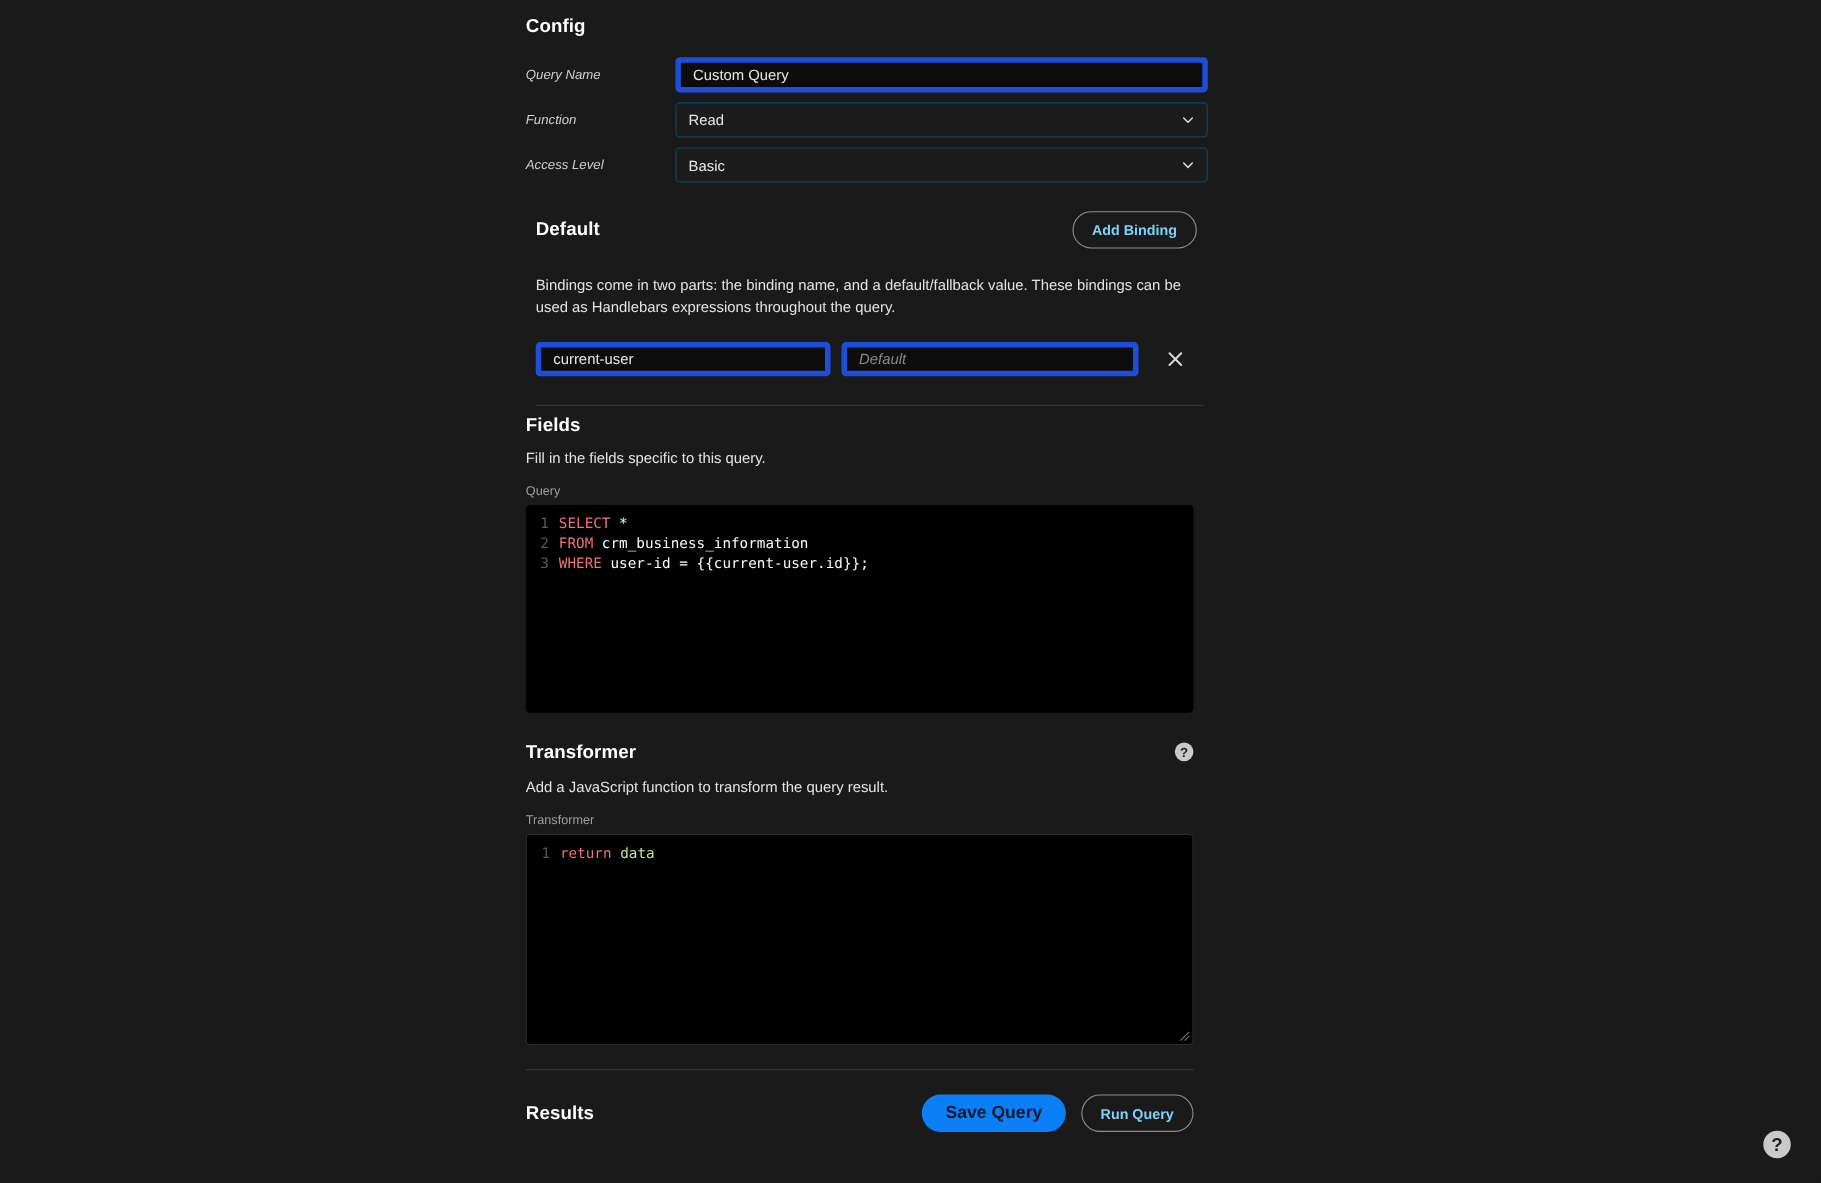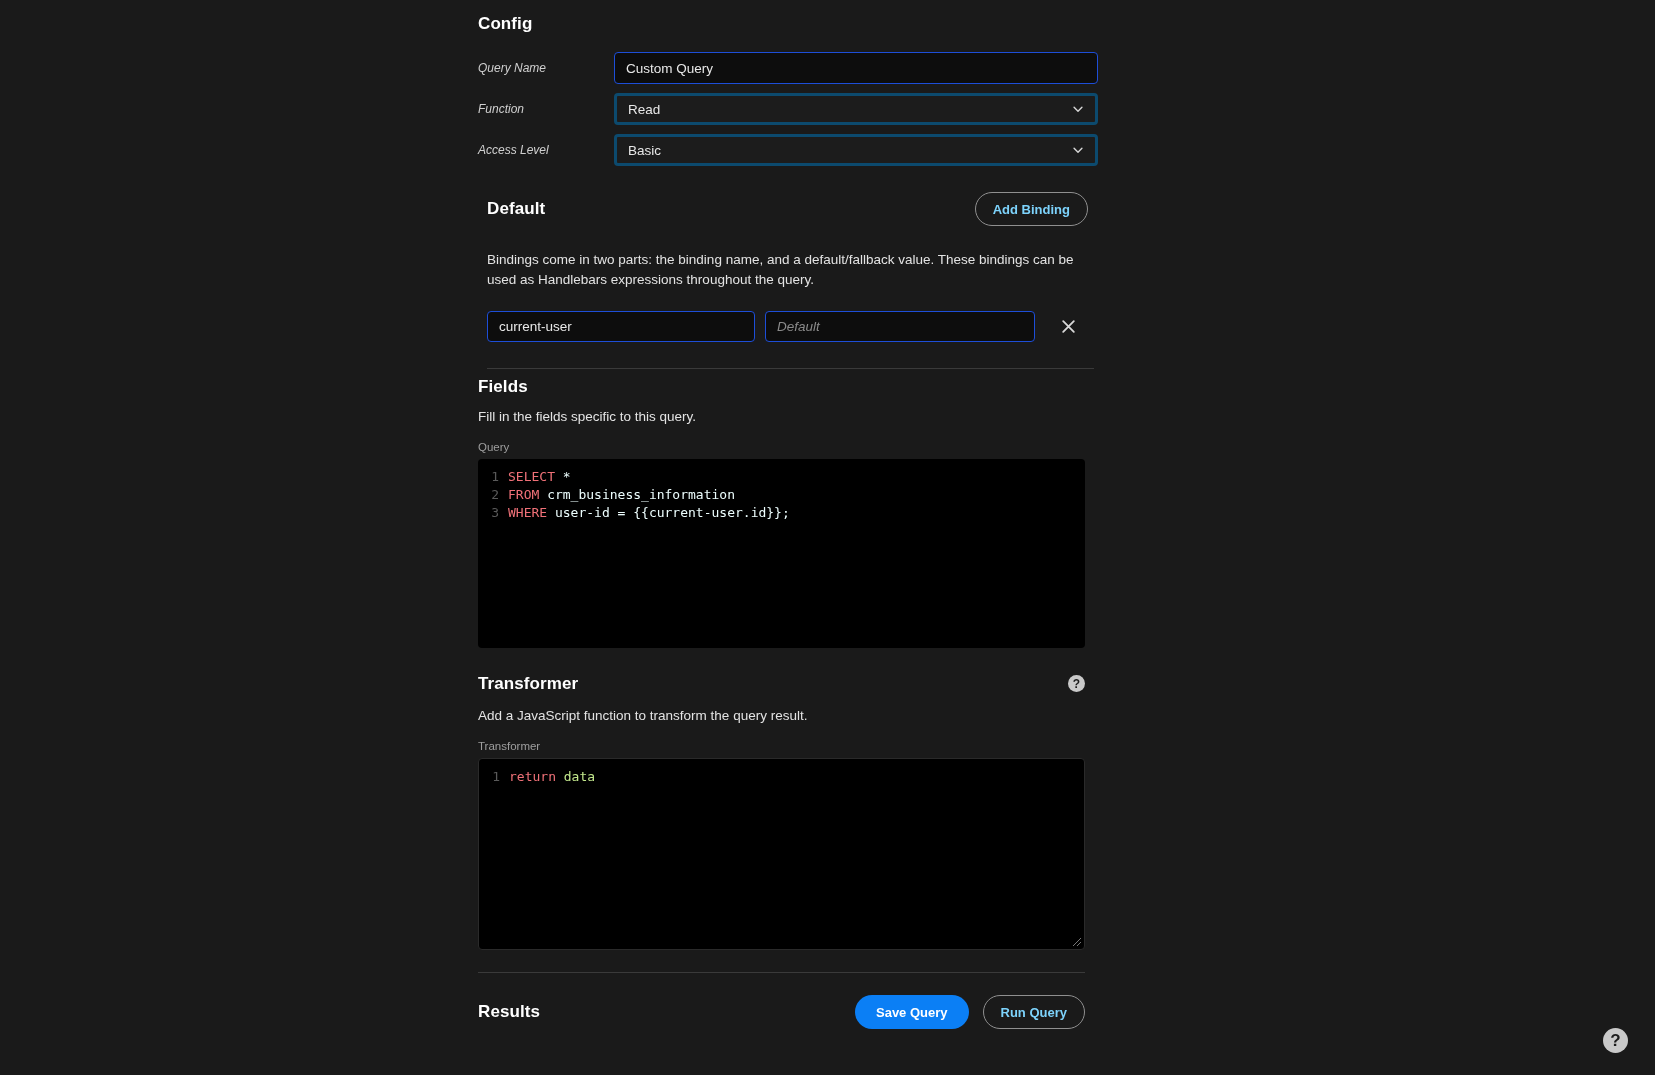--- a/index.html
+++ b/index.html
@@ -59,35 +59,35 @@
     font-size: 12px;
     color: #d0d0d0;
     font-style: italic;
   }
   .field-wrap { flex: 1; position: relative; }
 
   .text-input {
     width: 100%;
     height: 32px;
     background: #0d0d0d;
-    border: 1px solid #1d4ed8;
+    border: 5px solid #1d4ed8;
     border-radius: 4px;
     color: #e8e8e8;
     font-family: "Liberation Sans", sans-serif;
     font-size: 13.5px;
     padding: 0 11px;
     outline: none;
   }
   .text-input::placeholder { color: #8a8a8a; font-style: italic; }
 
   .select-box {
     width: 100%;
     height: 32px;
     background: #1c1c1c;
-    border: 3px solid #0c4a6e;
+    border: 1px solid #0c4a6e;
     border-radius: 4px;
     color: #e8e8e8;
     font-size: 13.5px;
     padding: 0 11px;
     display: flex;
     align-items: center;
     position: relative;
     cursor: pointer;
   }
   .chev {
@@ -237,22 +237,22 @@
     width: 607px;
     margin-top: 22px;
   }
   .footer-actions { display: flex; align-items: center; gap: 14px; }
   .btn-primary {
     height: 34px;
     padding: 0 21px;
     background: #0b7ff5;
     border: none;
     border-radius: 17px;
-    color: #ffffff;
-    font-size: 13px;
+    color: #0f172a;
+    font-size: 16px;
     font-weight: bold;
     font-family: "Liberation Sans", sans-serif;
     cursor: pointer;
   }
 
   .fab-help {
     position: absolute;
     right: 27px;
     bottom: 22px;
     width: 25px;

